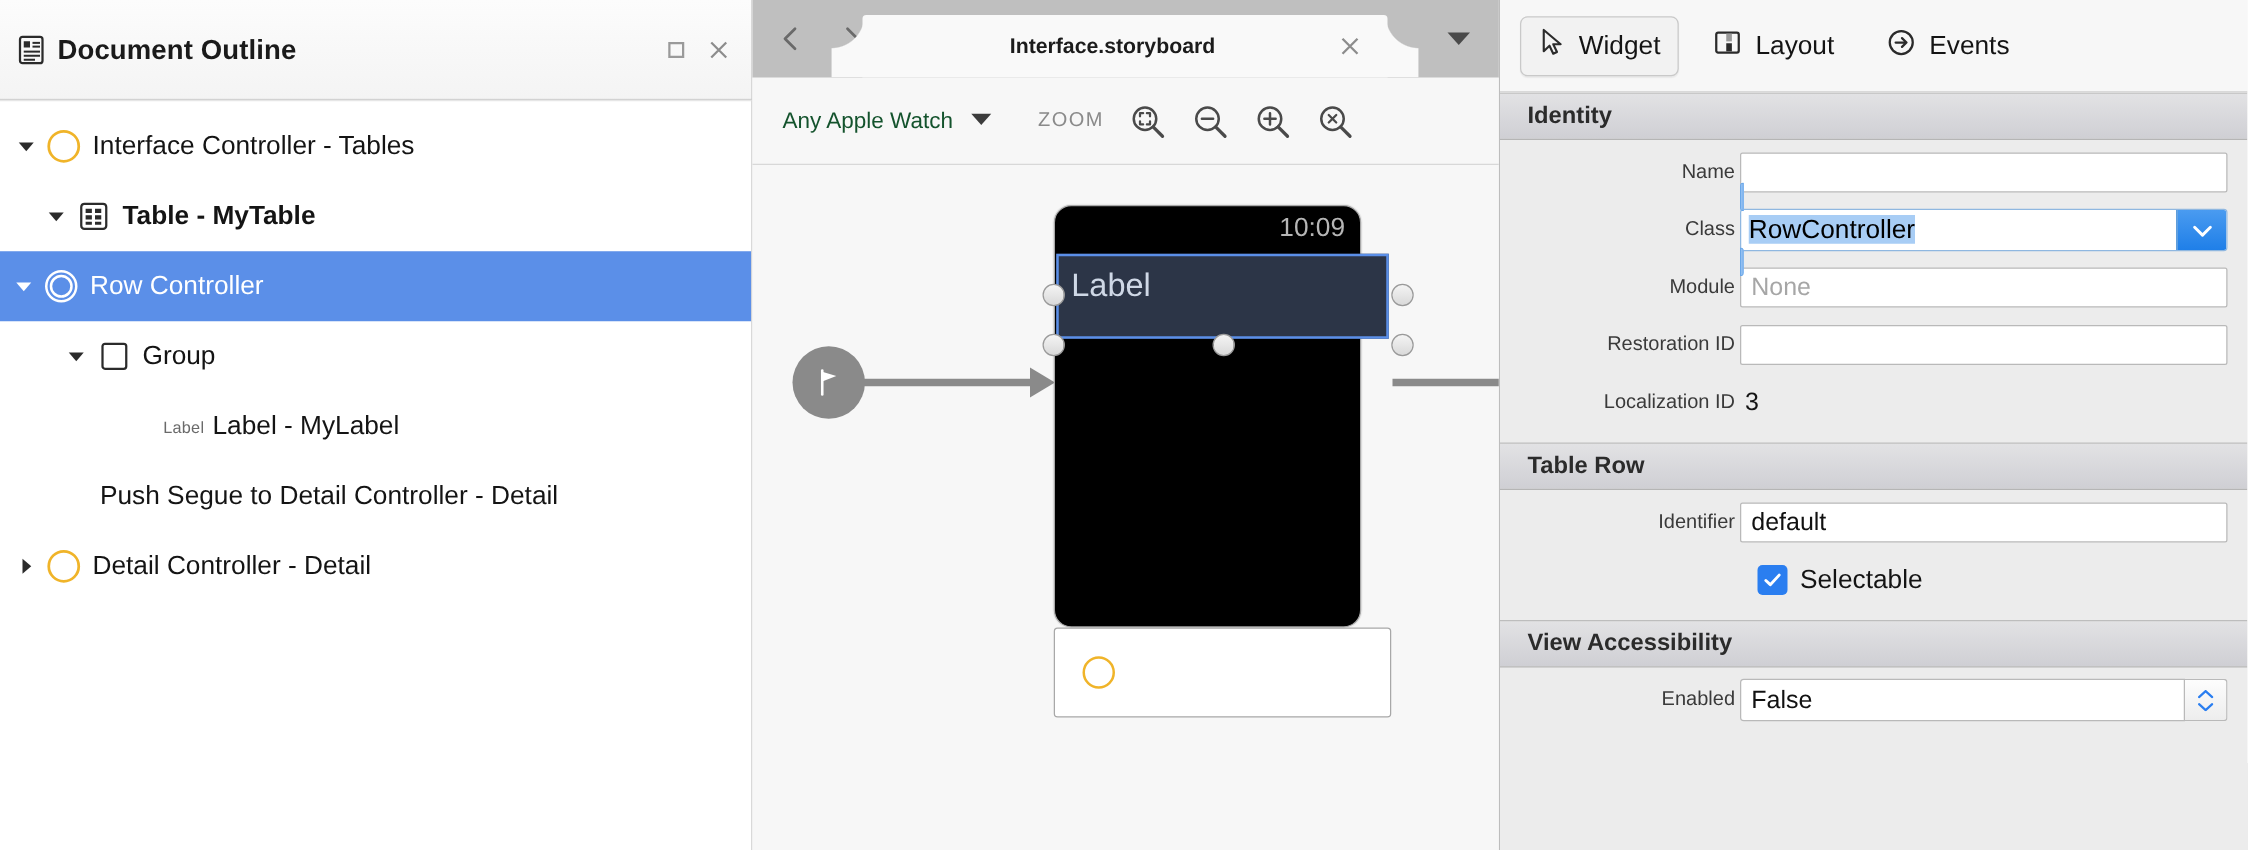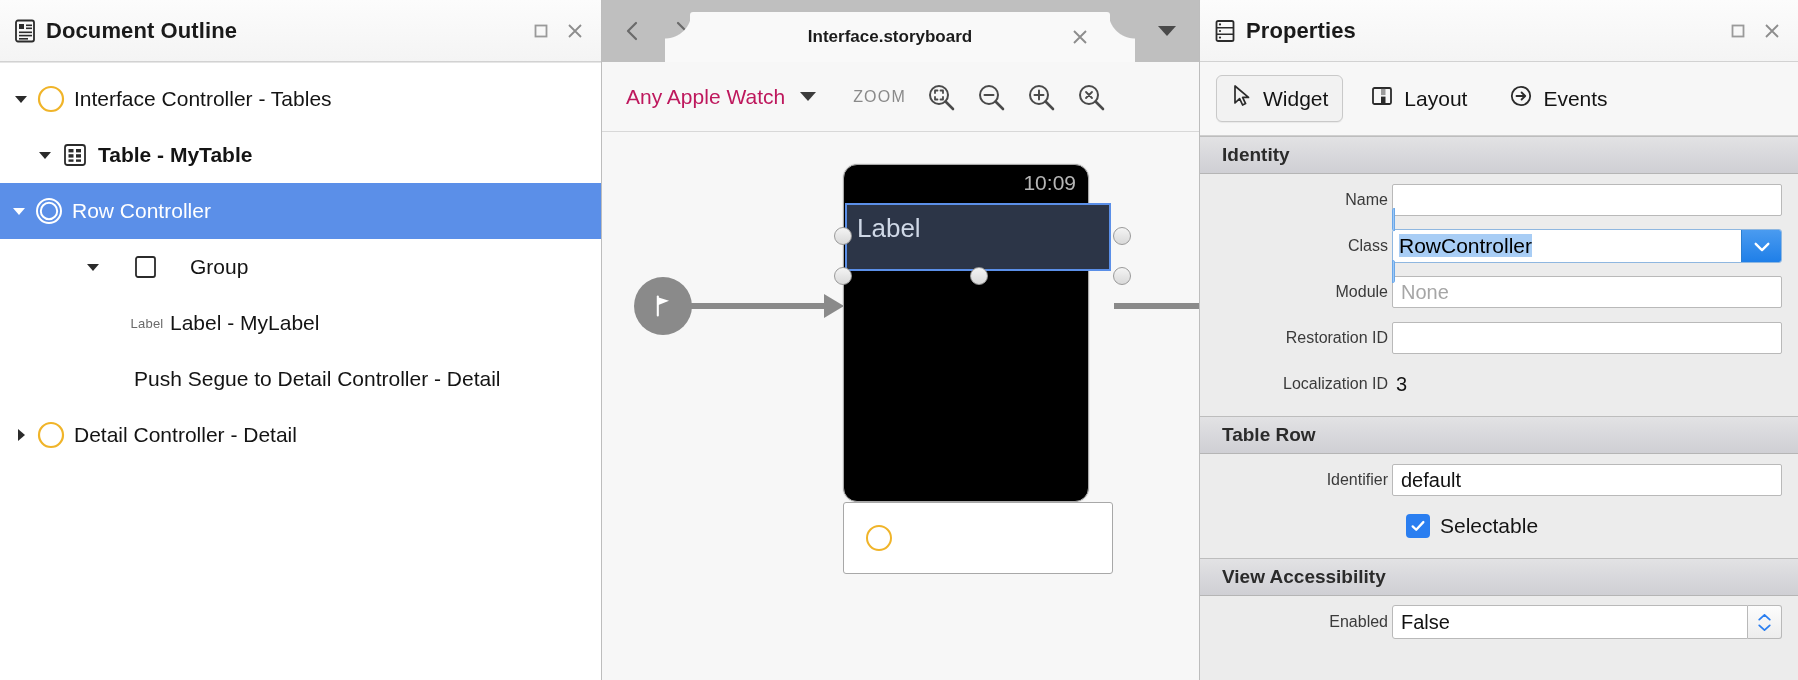--- a/index.html
+++ b/index.html
@@ -7,21 +7,21 @@
   body {
     font-family: "Liberation Sans", sans-serif;
     background:#ffffff;
     color:#1d1d1f;
     -webkit-font-smoothing: antialiased;
   }
   .app { display:flex; width:1798px; height:680px; }
 
   
   .panel-head {
-    height:62px; display:flex; align-items:center;
+    height:80px; display:flex; align-items:center;
     padding:0 16px 0 14px;
     background:linear-gradient(#fcfcfc,#f4f4f4);
     border-bottom:1px solid #d2d2d2;
     flex:0 0 auto;
   }
   .panel-title { font-size:22px; font-weight:bold; letter-spacing:.1px; color:#1a1a1a; }
   .head-icon { width:22px; height:24px; margin-right:10px; flex:0 0 auto; }
   .head-btns { margin-left:auto; display:flex; align-items:center; gap:14px; }
   .hbtn { width:20px; height:20px; display:block; }
 
@@ -34,21 +34,21 @@
          font-size:21px; color:#141414; white-space:nowrap; }
   .row.sel { background:#5b8fe8; color:#fff; }
   .tri { width:26px; flex:0 0 26px; display:flex; justify-content:center; align-items:center; }
   .tri svg { display:block; }
   .ico { width:34px; flex:0 0 34px; display:flex; justify-content:center; align-items:center; }
   .lbl-tag { font-size:13px; color:#6a6a6a; letter-spacing:.2px; }
   .row .txt { margin-left:6px; }
   .ind0 { padding-left:8px; }
   .ind1 { padding-left:32px;font-weight:bold; }
   .ind2 { }
-  .ind3 { padding-left:80px;gap:22px; }
+  .ind3 { padding-left:48px; }
   .ind4 { padding-left:104px; }
 
   
   .center { width:598px; flex:0 0 598px; display:flex; flex-direction:column;
             background:#f7f7f7; border-right:1px solid #bdbdbd; }
   .tabbar { height:62px; background:#bfbfbf; display:flex; align-items:flex-end;
             position:relative; flex:0 0 auto; }
   .navbtns { display:flex; align-items:center; height:62px; padding:0 10px 0 14px; gap:14px; }
   .navbtn { width:34px; height:34px; display:flex; align-items:center; justify-content:center;
             cursor:default; }
@@ -65,21 +65,21 @@
   .tab:after { right:-25px;
       -webkit-mask:radial-gradient(circle 26px at 100% 0, transparent 26px, #000 27px);
       mask:radial-gradient(circle 26px at 100% 0, transparent 26px, #000 27px); }
   .tab-title { font-size:17px; font-weight:bold; color:#1b1b1b; flex:1; text-align:center; }
   .tab-close { margin-left:18px; width:24px; height:24px; display:flex;
                align-items:center; justify-content:center; }
   .tab-menu { margin-left:auto; padding:0 22px; height:62px; display:flex; align-items:center; }
 
   .devbar { height:70px; background:#f7f7f7; display:flex; align-items:center;
             padding:0 12px 0 24px; border-bottom:1px solid #d8d8d8; flex:0 0 auto; }
-  .dev-name { font-size:21px; color:#be185d; }
+  .dev-name { font-size:18px; color:#14532d; }
   .dev-caret { margin-left:14px; }
   .zoom-word { margin-left:36px; font-size:16px; letter-spacing:1.2px; color:#8a8a8a; }
   .zicons { display:flex; align-items:center; gap:16px; margin-left:18px; }
   .zbtn { width:34px; height:34px; display:flex; align-items:center; justify-content:center; }
 
   .canvas { flex:1; position:relative; background:#f7f7f7; overflow:hidden; }
 
   
   .scene { position:absolute; left:0; top:0; width:598px; height:548px; }
   .watch { position:absolute; left:241px; top:32px; width:246px; height:338px;
@@ -368,44 +368,20 @@
         <span class="handle" style="left:368px; top:135px;"></span>
 
         <div class="footer-card">
           <span class="circ"></span>
         </div>
       </div>
     </div>
   </section>
 
   <section class="right">
-    <div class="panel-head">
-      <span class="head-icon">
-        <svg viewBox="0 0 22 24" width="22" height="24">
-          <rect x="2.5" y="2" width="17" height="20" rx="1.6" fill="none" stroke="#2b2b2b" stroke-width="1.8"></rect>
-          <path d="M2.5 8.7 L19.5 8.7 M2.5 15.3 L19.5 15.3" stroke="#2b2b2b" stroke-width="1.6"></path>
-          <circle cx="6" cy="5.4" r="1.1" fill="#2b2b2b"></circle>
-          <circle cx="6" cy="12" r="1.1" fill="#2b2b2b"></circle>
-          <circle cx="6" cy="18.6" r="1.1" fill="#2b2b2b"></circle>
-        </svg>
-      </span>
-      <span class="panel-title">Properties</span>
-      <span class="head-btns">
-        <span class="hbtn">
-          <svg viewBox="0 0 20 20" width="20" height="20">
-            <rect x="4.5" y="4.5" width="11" height="11" fill="none" stroke="#9a9a9a" stroke-width="1.8"></rect>
-          </svg>
-        </span>
-        <span class="hbtn">
-          <svg viewBox="0 0 20 20" width="20" height="20">
-            <path d="M4 4 L16 16 M16 4 L4 16" stroke="#8d8d8d" stroke-width="1.8" fill="none"></path>
-          </svg>
-        </span>
-      </span>
-    </div>
 
     <div class="tabs">
       <div class="ptab active">
         <span>
           <svg viewBox="0 0 22 24" width="22" height="24">
             <path d="M4 2 L4 19 L8.6 14.6 L11.6 21 L14.6 19.6 L11.6 13.4 L17.5 13.4 Z" fill="none" stroke="#2b2b2b" stroke-width="1.7" stroke-linejoin="round"></path>
           </svg>
         </span>
         <span>Widget</span>
       </div>

